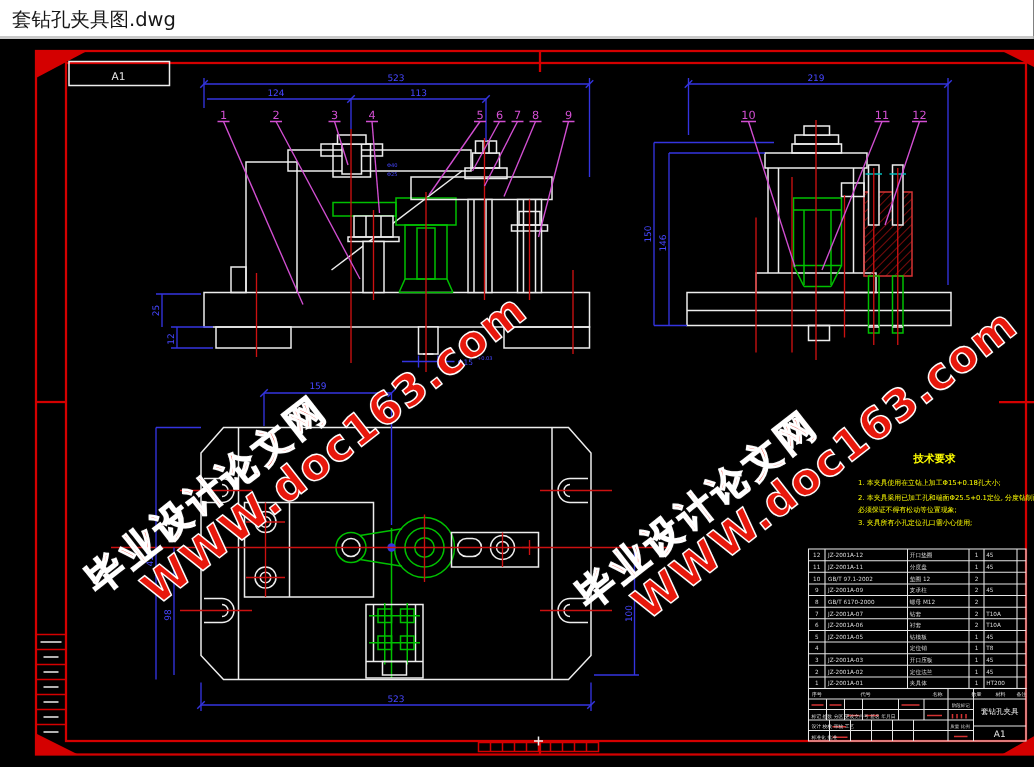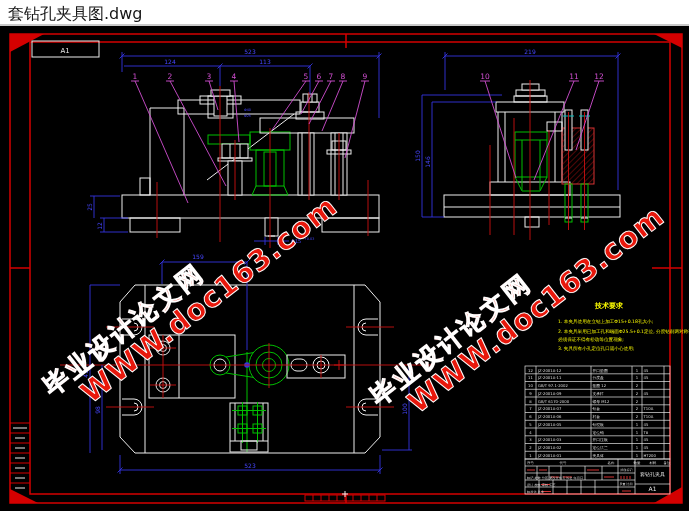--- a/index.html
+++ b/index.html
@@ -1,20 +1,20 @@
 <!DOCTYPE html>
 <html><head>
 <meta charset="utf-8">
 <style>
   html,body{margin:0;padding:0;background:#000;width:689px;height:511px;overflow:hidden;
     font-family:"DejaVu Sans","Liberation Sans",sans-serif;}
   #titlebar{position:absolute;left:0;top:0;width:689px;height:26px;background:#ffffff;
     border-bottom:2px solid #c9c9c9;box-sizing:border-box;}
-  #titlebar .fname{font-size:16px;color:#161616;padding:4px 0 0 8px;display:block;}
-  #canvas{position:absolute;left:2px;top:27px;width:603px;height:484px;background:#000;}
+  #titlebar .fname{font-size:13px;color:#161616;padding:4px 0 0 8px;display:block;}
+  #canvas{position:absolute;left:16px;top:27px;width:603px;height:484px;background:#000;}
   svg{position:absolute;left:0;top:0;}
   svg text{font-family:"DejaVu Sans","Liberation Sans",sans-serif;}
   .w{stroke:#ededed;stroke-width:1;fill:none}
   .wf{stroke:#ededed;stroke-width:1;fill:#000}
   .g{stroke:#00c000;stroke-width:1;fill:none}
   .c{stroke:#00bdbd;stroke-width:1;fill:none}
   .r{stroke:#cc1111;stroke-width:0.9;fill:none}
   .b{stroke:#3434e0;stroke-width:0.9;fill:none}
   .m{stroke:#d24fd2;stroke-width:0.9;fill:none}
   .f{stroke:#d40000;stroke-width:1.5;fill:none}

